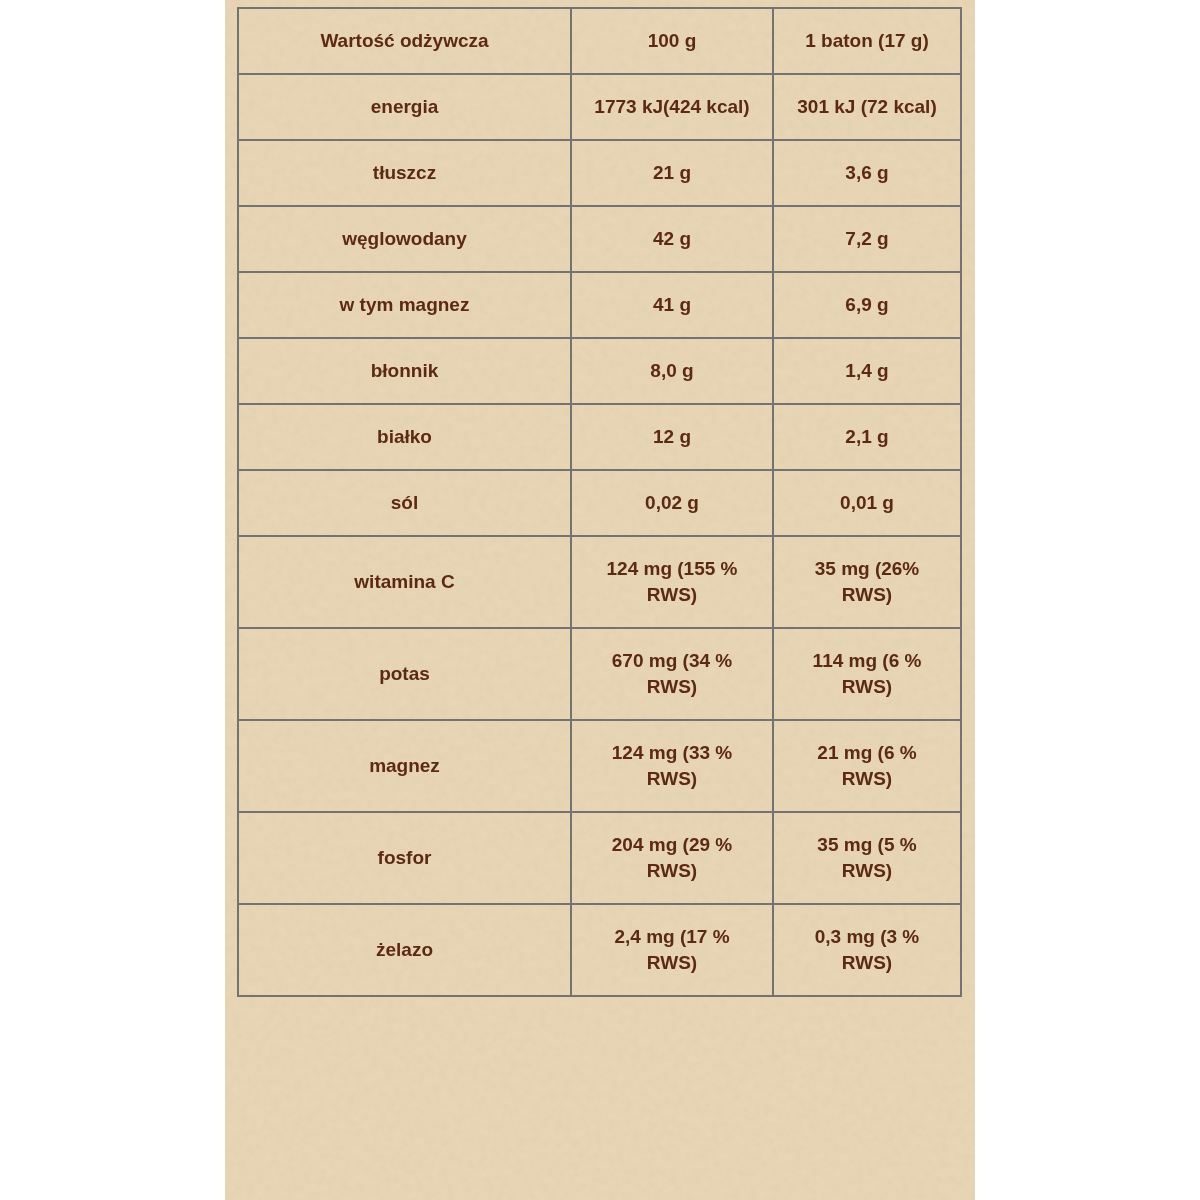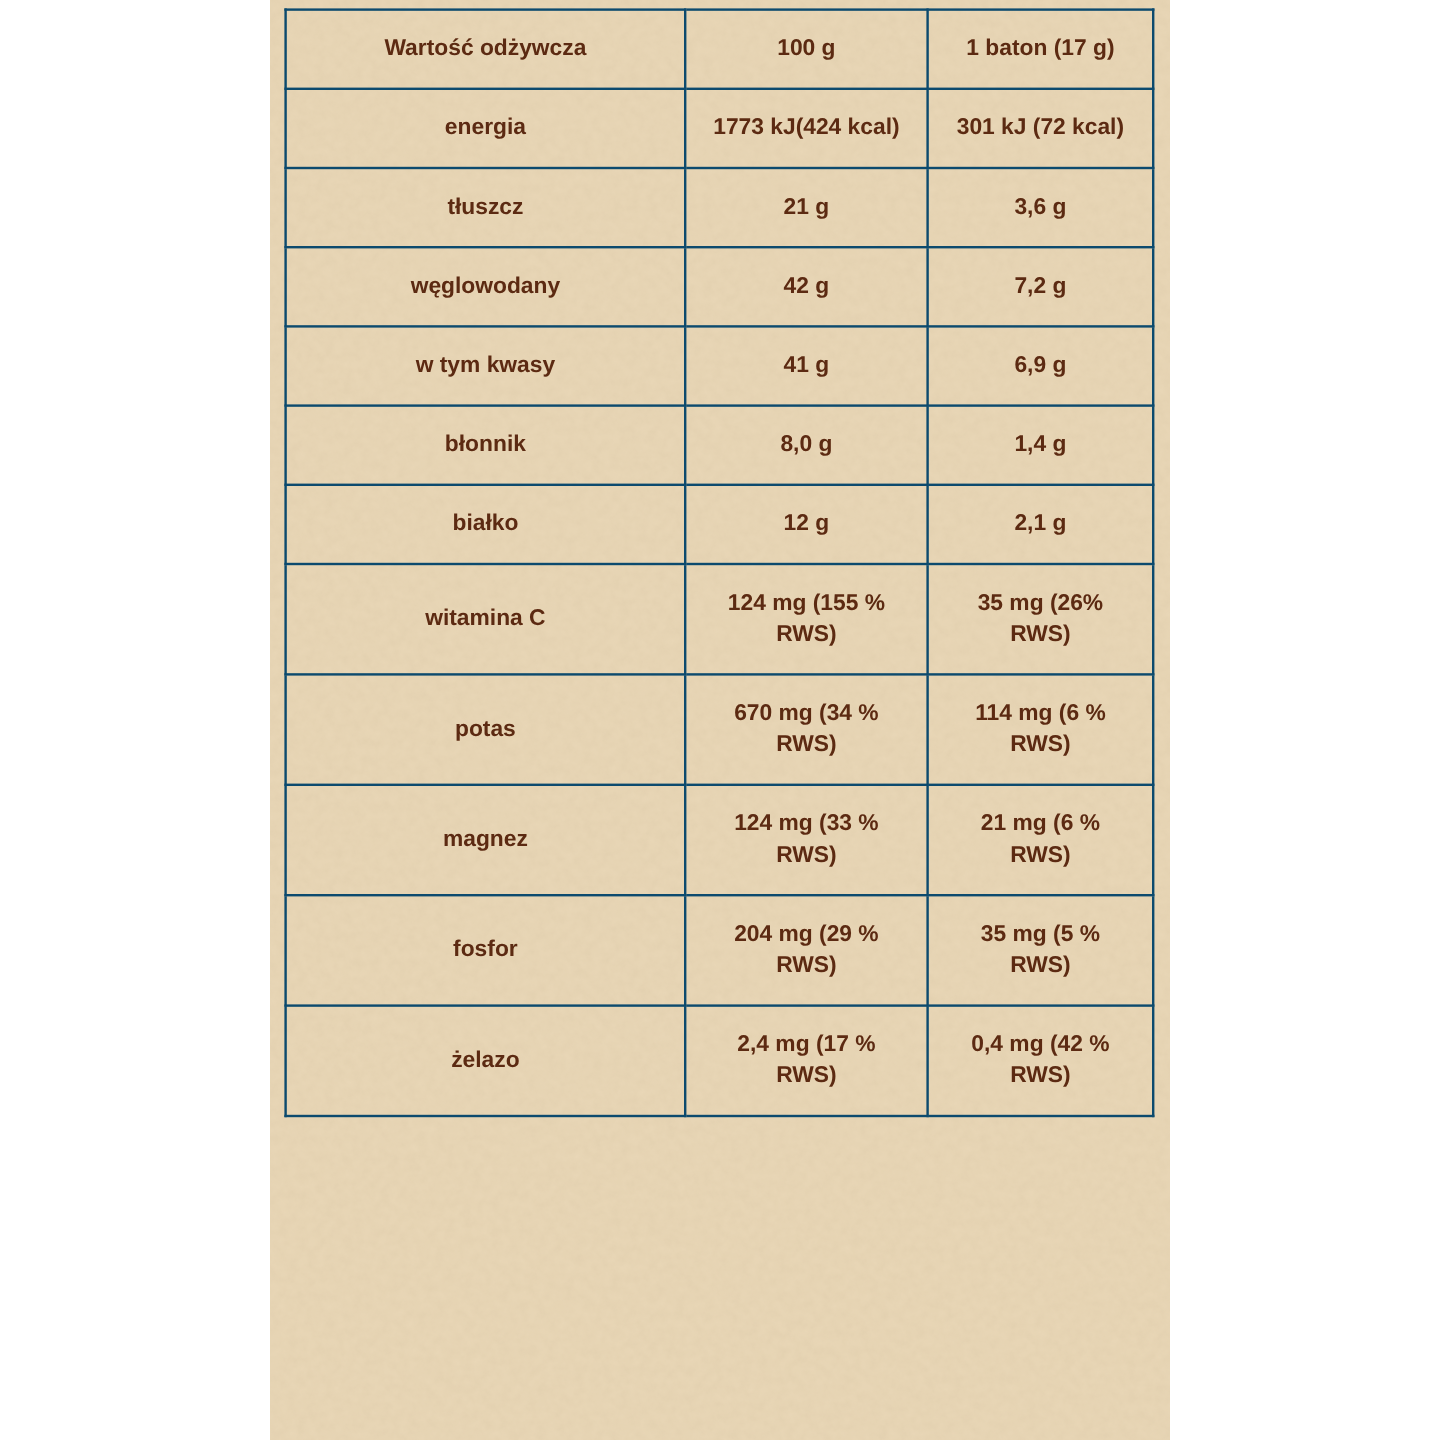--- a/index.html
+++ b/index.html
@@ -34,21 +34,21 @@
   }
   table.nutrition {
     position: absolute;
     left: 12px;
     top: 7px;
     width: 723px;
     border-collapse: collapse;
     table-layout: fixed;
   }
   table.nutrition td {
-    border: 2px solid #0c4a6e;
+    border: 2px solid #737373;
     padding: 19px 1px;
     text-align: center;
     vertical-align: middle;
     font-family: "Liberation Sans", sans-serif;
     font-weight: 700;
     font-size: 19px;
     line-height: 26px;
     color: #5c2a12;
     white-space: pre-line;
     background: transparent;
@@ -97,37 +97,42 @@
   </tr>
 
 
   <tr>
     <td>węglowodany</td>
     <td>42 g</td>
     <td>7,2 g</td>
   </tr>
 
   <tr>
-    <td>w tym kwasy</td>
+    <td>w tym magnez</td>
     <td>41 g</td>
     <td>6,9 g</td>
   </tr>
 
   <tr>
     <td>błonnik</td>
     <td>8,0 g</td>
     <td>1,4 g</td>
   </tr>
 
   <tr>
     <td>białko</td>
     <td>12 g</td>
     <td>2,1 g</td>
   </tr>
 
+  <tr>
+    <td>sól</td>
+    <td>0,02 g</td>
+    <td>0,01 g</td>
+  </tr>
 
   <tr>
     <td>witamina C</td>
     <td>124 mg (155 %
 RWS)</td>
     <td>35 mg (26%
 RWS)</td>
   </tr>
 
 
@@ -152,20 +157,20 @@
     <td>204 mg (29 %
 RWS)</td>
     <td>35 mg (5 %
 RWS)</td>
   </tr>
 
   <tr>
     <td>żelazo</td>
     <td>2,4 mg (17 %
 RWS)</td>
-    <td>0,4 mg (42 %
+    <td>0,3 mg (3 %
 RWS)</td>
   </tr>
 </tbody>
     </table>
 
   </div>
 </div>
 
 </body></html>

